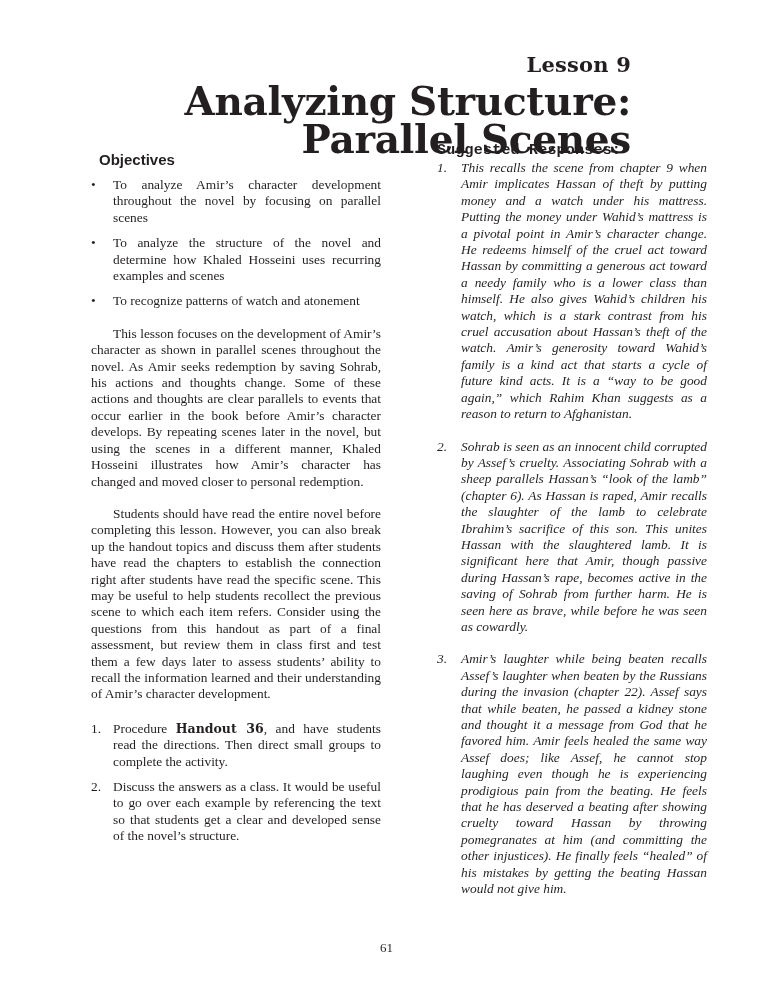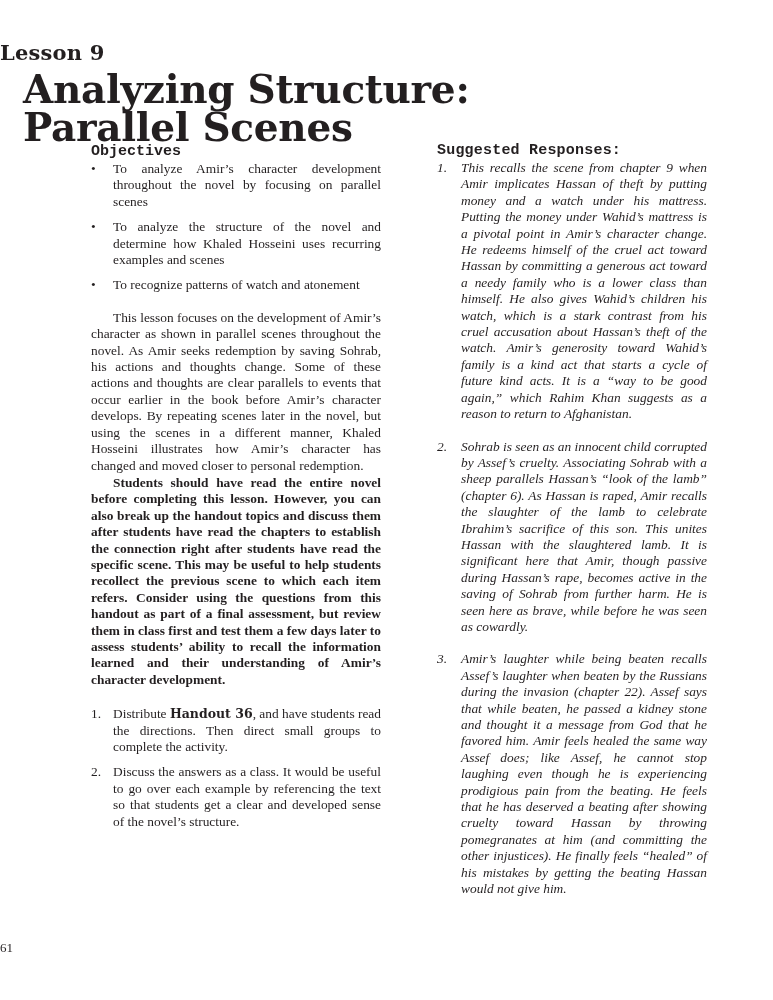--- a/index.html
+++ b/index.html
@@ -1,43 +1,43 @@
 <!DOCTYPE html>
 <html><head>
 <meta charset="utf-8">
 <style>
   html, body { margin: 0; padding: 0; background: #ffffff; }
   body { width: 773px; height: 1000px; position: relative; overflow: hidden; color: #231f20; font-family: "DejaVu Serif", "Liberation Serif", serif; }
-  .header { position: absolute; top: 40px; left: 0; width: 631px; text-align: left; }
+  .header { position: absolute; top: 52px; left: 0; width: 631px; text-align: right; }
   .lesson-num { font-family: "DejaVu Serif", serif; font-weight: bold; font-size: 21px; line-height: 26px; letter-spacing: 0.2px; }
   .lesson-title { font-family: "DejaVu Serif", serif; font-weight: bold; font-size: 39px; line-height: 38px; margin-top: 4px; letter-spacing: -0.3px; padding-left: 23px; }
 
   .col { position: absolute; top: 143px; }
   .col-left { left: 91px; width: 290px; }
   .col-right { left: 437px; width: 270px; }
 
   .body-text { font-family: "Liberation Serif", serif; font-size: 13.4px; line-height: 16.4px; text-align: justify; }
-  h2 { font-family: Liberation Mono, monospace; font-weight: bold; font-size: 15px; line-height: 18px; margin: 0; }
+  h2 { font-family: Liberation Sans, sans-serif; font-weight: bold; font-size: 15px; line-height: 18px; margin: 8px; }
   h3 { font-family: Liberation Mono, monospace; font-weight: bold; font-size: 15px; line-height: 16px; margin: 0 0 1px 0; letter-spacing: 0.2px; }
 
   .bullet-list, .num-list { list-style: none; margin: 0; padding: 0; }
   .bullet-list li, .num-list li { position: relative; padding-left: 22px; margin-bottom: 9px; }
   .bullet-list .marker { position: absolute; left: 0; top: 0; }
   .num-list .marker { position: absolute; left: 0; top: 0; }
 
   .para { text-indent: 22px; margin: 0; }
-  .para + .para { margin-top: 1px; font-weight: bold; }
+  .para + .para { margin-top: 16px; }
 
   .sect-notes { margin-top: 16px; }
   .sect-proc { margin-top: 18px; }
 
   .italic { font-style: italic; }
   .resp-list li { margin-bottom: 16px; padding-left: 24px; }
 
-  .page-num { position: absolute; top: 940px; left: 0; width: 773px; text-align: left; font-family: "Liberation Serif", serif; font-size: 13px; }
+  .page-num { position: absolute; top: 940px; left: 0; width: 773px; text-align: center; font-family: "Liberation Serif", serif; font-size: 13px; }
   b.inline-bold { font-family: "DejaVu Serif", serif; font-size: 12.5px; }
 </style>
 </head>
 <body>
 
 <div class="header">
   <div class="lesson-num">Lesson 9</div>
   <div class="lesson-title">Analyzing Structure: Parallel Scenes</div>
 </div>
 
@@ -52,21 +52,21 @@
   </section>
 
   <section class="sect-notes">
     <p class="para">This lesson focuses on the development of Amir’s character as shown in parallel scenes throughout the novel. As Amir seeks redemption by saving Sohrab, his actions and thoughts change. Some of these actions and thoughts are clear parallels to events that occur earlier in the book before Amir’s character develops. By repeating scenes later in the novel, but using the scenes in a different manner, Khaled Hosseini illustrates how Amir’s character has changed and moved closer to personal redemption.</p>
     <p class="para">Students should have read the entire novel before completing this lesson. However, you can also break up the handout topics and discuss them after students have read the chapters to establish the connection right after students have read the specific scene. This may be useful to help students recollect the previous scene to which each item refers. Consider using the questions from this handout as part of a final assessment, but review them in class first and test them a few days later to assess students’ ability to recall the information learned and their understanding of Amir’s character development.</p>
   </section>
 
   <section class="sect-proc">
     <ol class="num-list">
       <li>
-        <span class="marker">1.</span><span>Distribute </span><b class="inline-bold">Handout 36</b><span>, and have students read the directions. Then direct small groups to complete the activity.</span>
+        <span class="marker">1.</span><span>Procedure </span><b class="inline-bold">Handout 36</b><span>, and have students read the directions. Then direct small groups to complete the activity.</span>
       </li>
       <li>
         <span class="marker">2.</span><span>Discuss the answers as a class. It would be useful to go over each example by referencing the text so that students get a clear and developed sense of the novel’s structure.</span>
       </li>
     </ol>
   </section>
 </div>
 
 <div class="col col-right body-text">
   <section>

